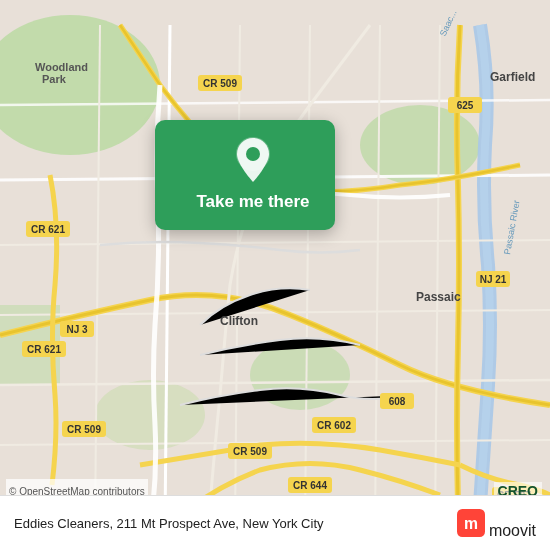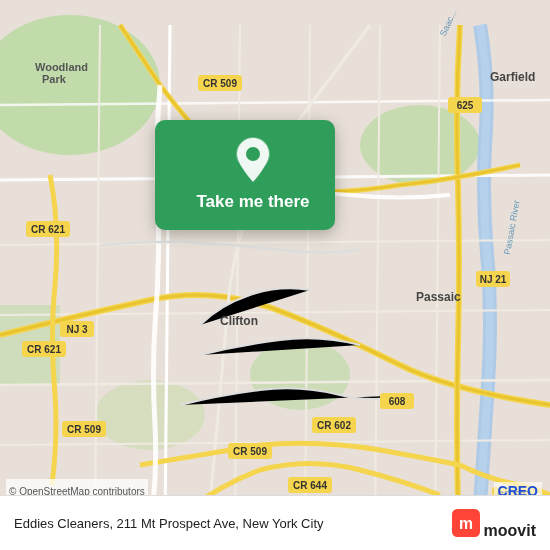--- a/index.html
+++ b/index.html
@@ -62,21 +62,21 @@
       gap: 4px;
     }
 
     #moovit-icon {
       width: 28px;
       height: 28px;
     }
 
     #moovit-text {
       font-size: 16px;
-      font-weight: bold;
+      font-weight: normal;
       color: #222;
       margin-top: 16px;
     }
 
     
     #osm-attribution {
       position: absolute;
       bottom: 46px;
       left: 6px;
       font-size: 10px;
@@ -119,21 +119,21 @@
       white-space: nowrap;
     }
 
     
     #creo-label {
       position: absolute;
       bottom: 50px;
       right: 8px;
       font-size: 14px;
       font-weight: bold;
-      color: #1d4ed8;
+      color: #14532d;
       background: rgba(255,255,255,0.6);
       padding: 1px 4px;
       z-index: 9;
     }
   </style>
 </head>
 <body>
 
 <div id="map-container">
 

